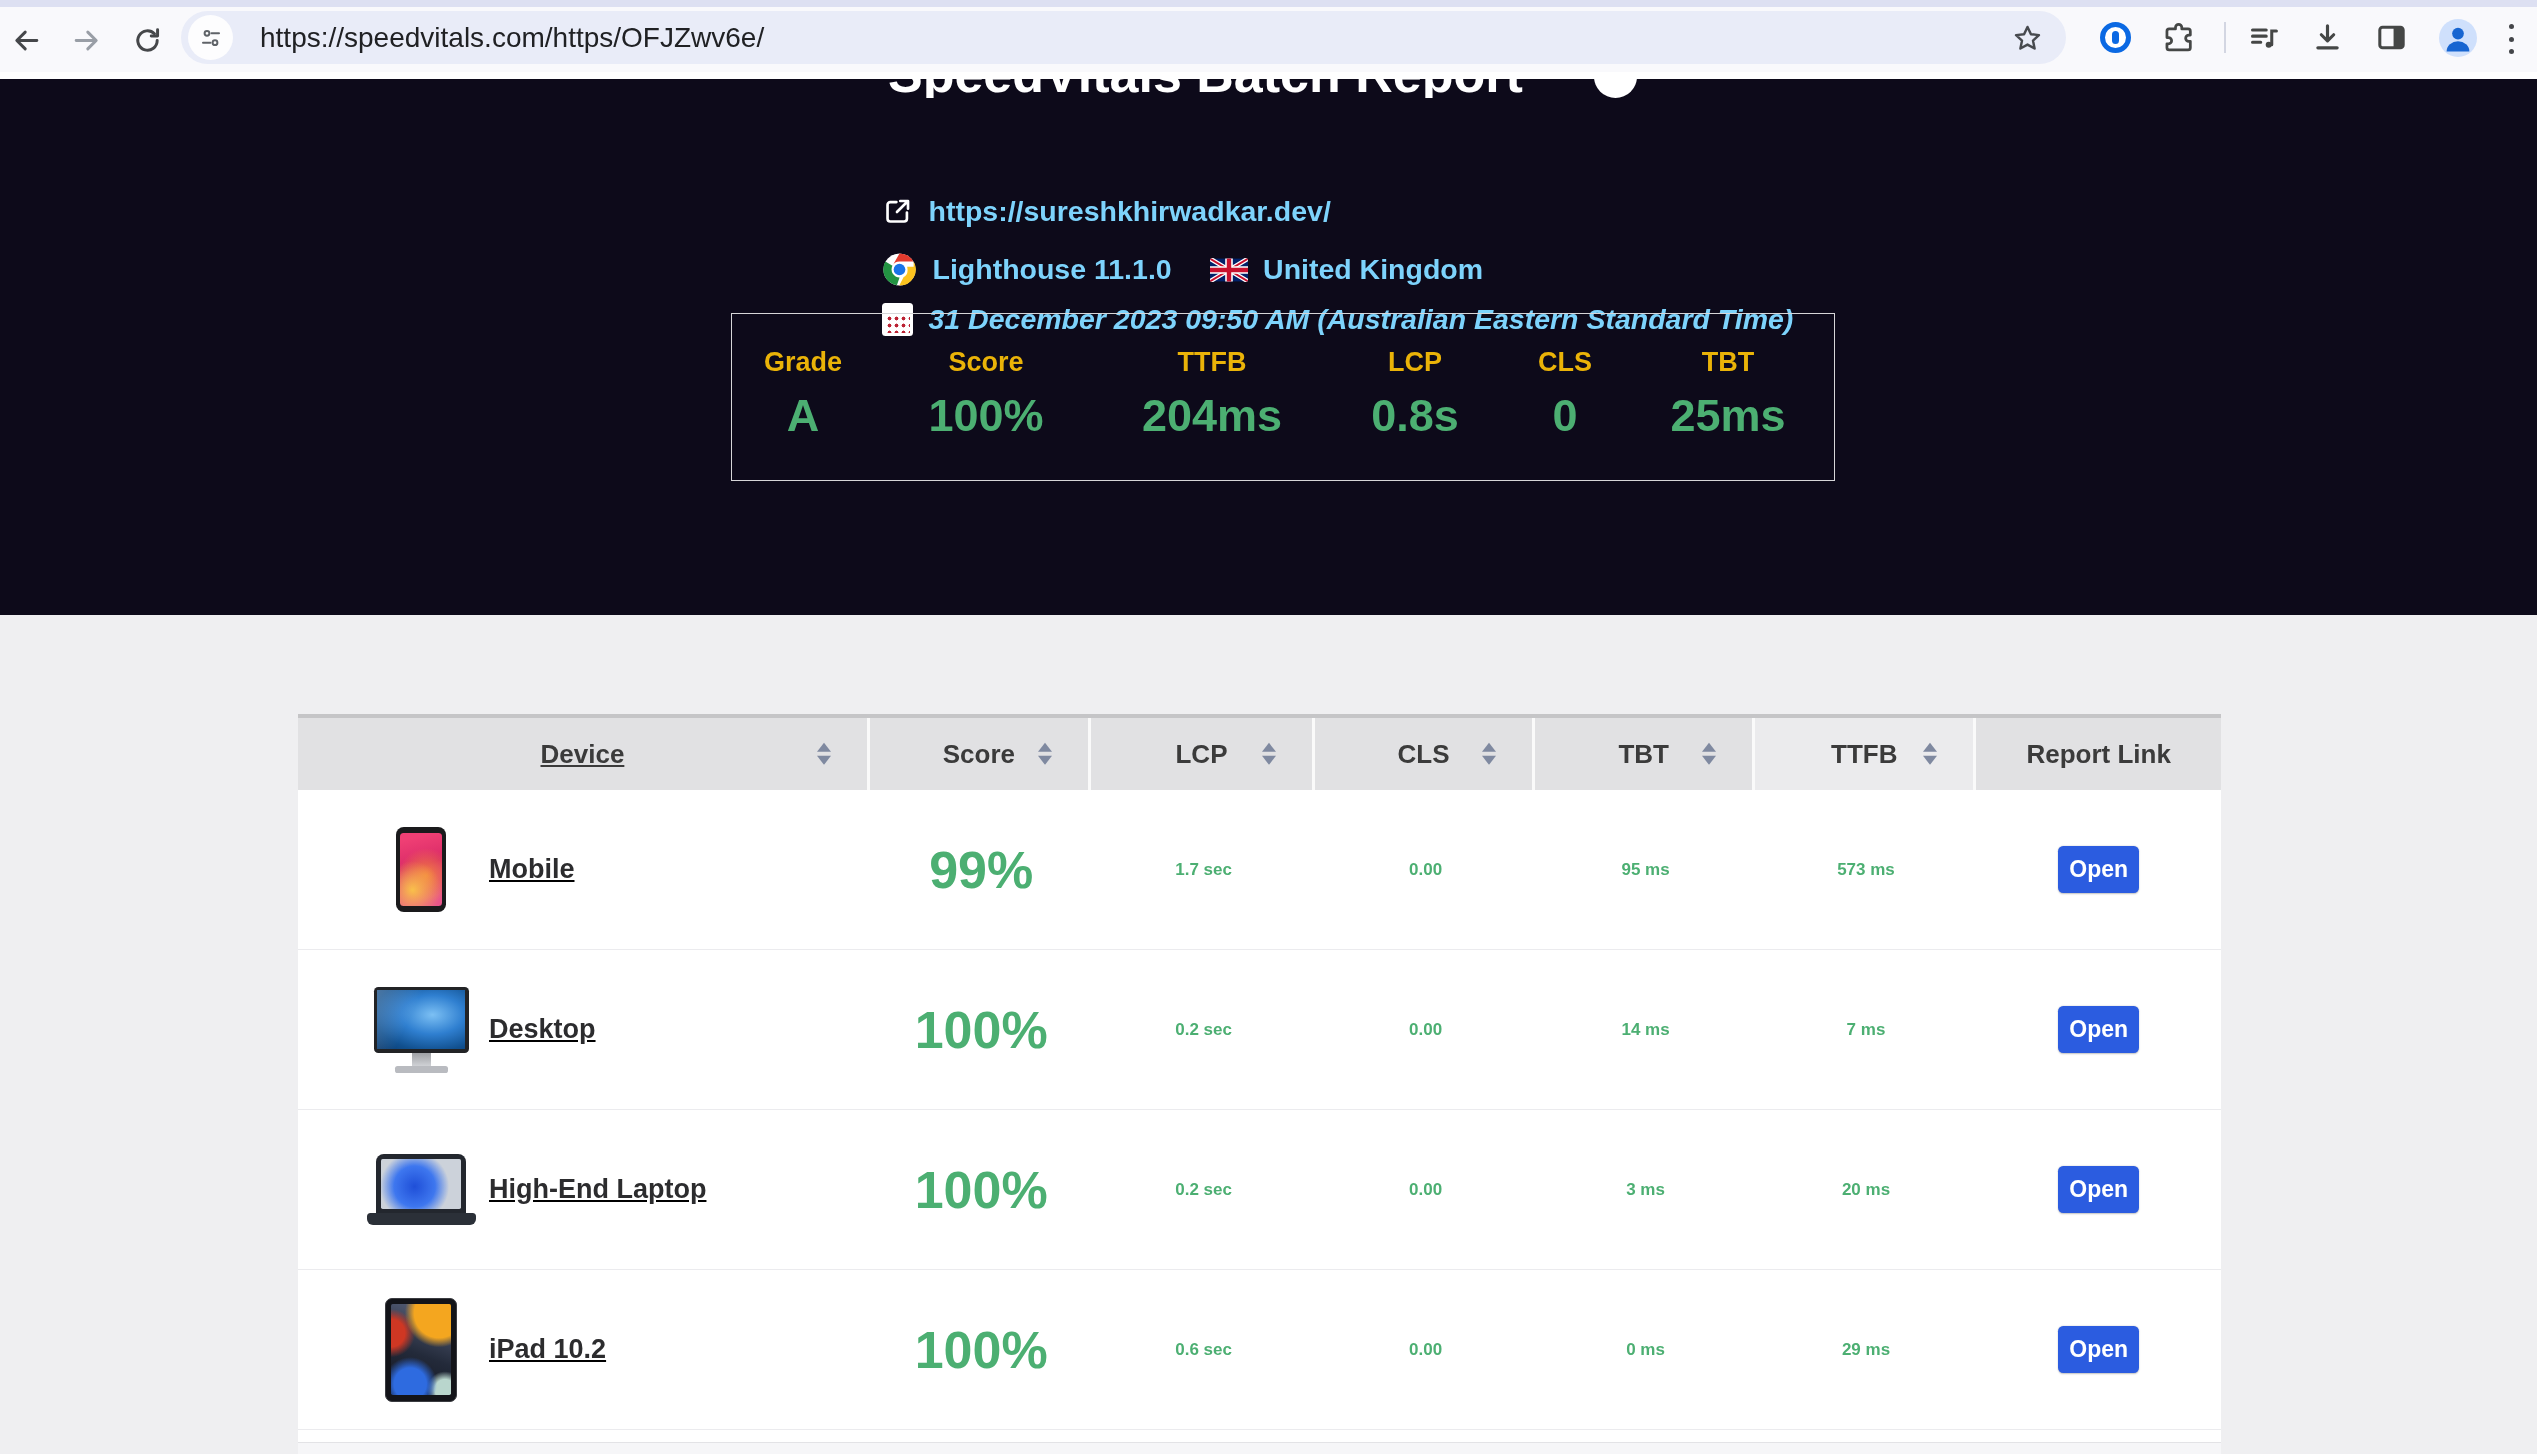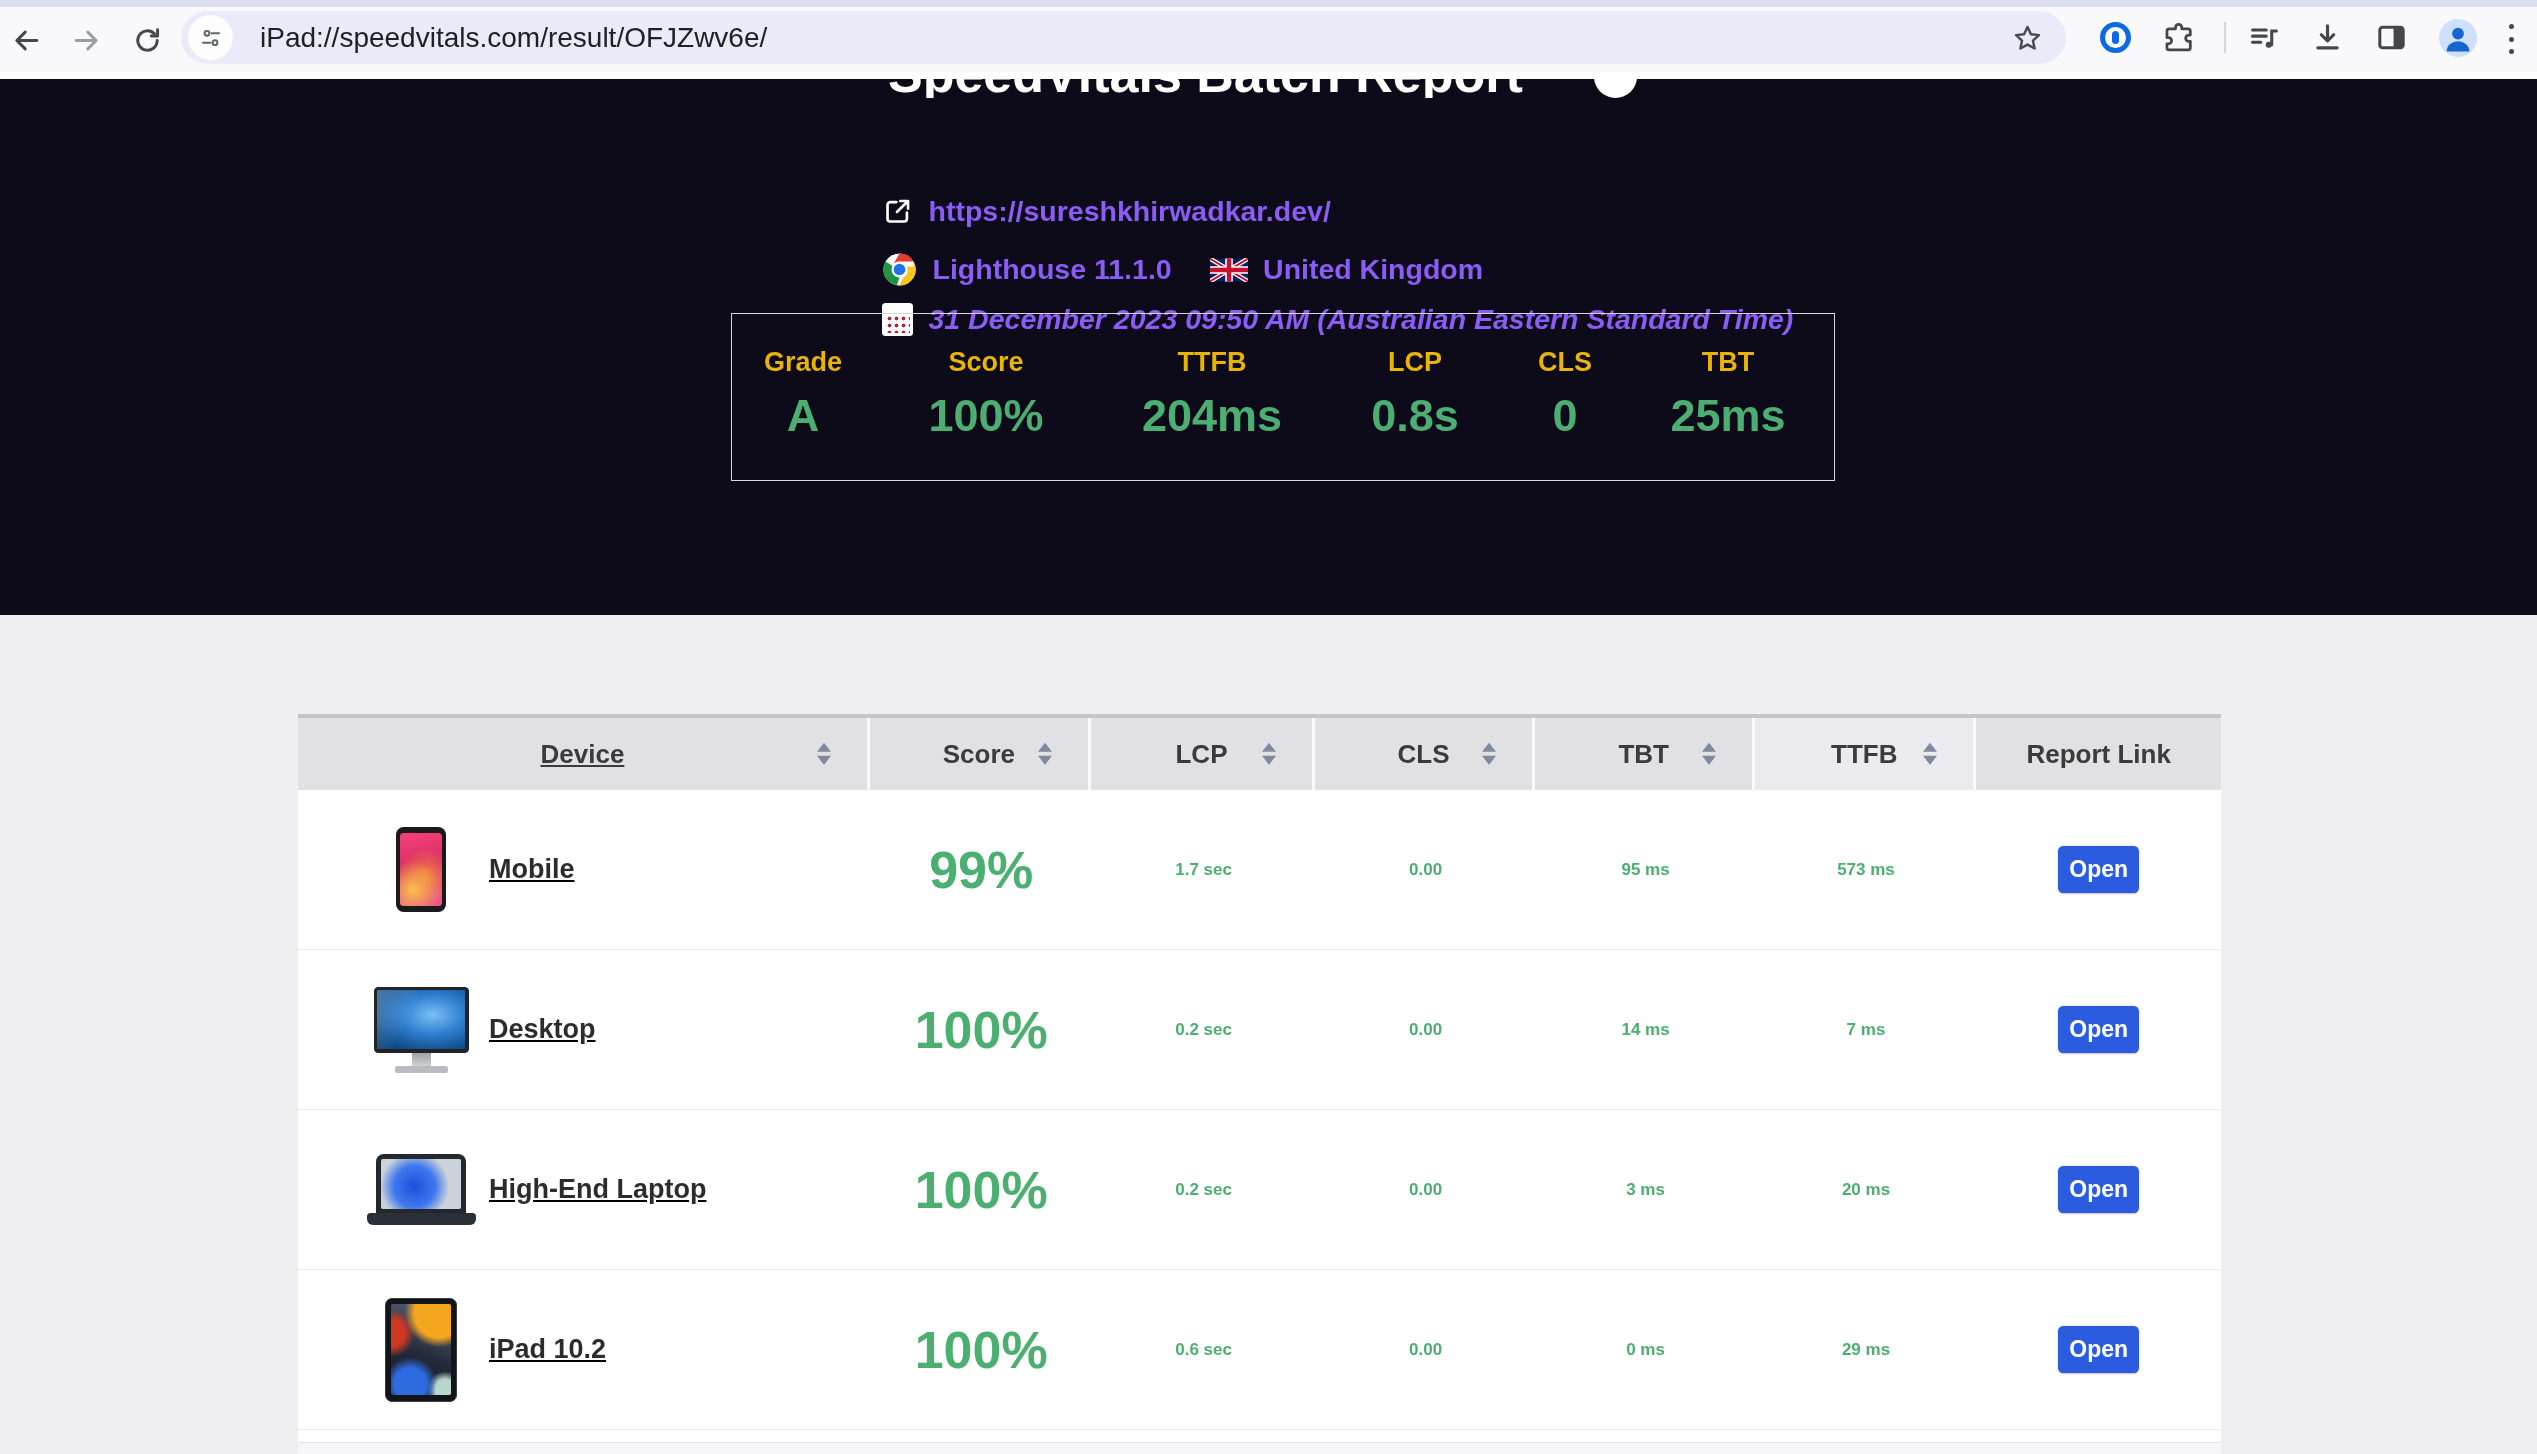--- a/index.html
+++ b/index.html
@@ -23,21 +23,21 @@
   .avatar { position:absolute; left:2439px; top:19px; width:38px; height:38px; border-radius:50%; background:#cfe0fc; overflow:hidden; display:flex; align-items:center; justify-content:center; }
   .dots { position:absolute; left:2508px; top:21.6px; width:7px; height:35px; display:flex; flex-direction:column; justify-content:space-between; align-items:center; padding:2.6px 0; }
   .dots i { width:5.2px; height:5.2px; border-radius:50%; background:#44464a; }
   .toolbar-gap { position:absolute; left:0; top:72px; width:2538px; height:7px; background:#ffffff; }
 
   
   .hero { position:absolute; left:0; top:79px; width:2538px; height:536px; background:#0d0a1a; }
   .title-clip { position:absolute; left:888px; top:0; width:794px; height:19px; overflow:hidden; }
   .title-text { position:absolute; left:0; margin-top:-31px; line-height:52px; font-size:52px; font-weight:bold; color:#fff; white-space:nowrap; }
   .title-info { position:absolute; left:706px; top:-24px; width:43px; height:43px; border-radius:50%; background:#fff; }
-  .hero-line { position:absolute; left:882px; display:flex; align-items:center; gap:15.5px; color:#8b5cf6; font-size:28.5px; font-weight:bold; white-space:nowrap; }
+  .hero-line { position:absolute; left:882px; display:flex; align-items:center; gap:15.5px; color:#7dd3fc; font-size:28.5px; font-weight:bold; white-space:nowrap; }
   .hl-url { top:116px; } .hl-env { top:173px; } .hl-date { top:224px;font-style:italic; }
   .flag { width:38px; height:24px; border-radius:2.6px; overflow:hidden; margin-left:22.4px; flex:none; }
   .cal-icon { width:31px; height:33px; background:#fff; border-radius:3.5px; overflow:hidden; flex:none; position:relative; }
   .cal-top { height:9.5px; background:#e3362a; }
   .cal-grid { position:absolute; left:3.5px; top:12px; right:3.5px; bottom:2.6px;
               background-image:radial-gradient(#b23 1.7px, transparent 2.2px); background-size:7px 7px; }
 
   .statbox { position:absolute; left:731px; top:234px; width:1104px; height:168px; border:1.7px solid #d6d6d8; }
   .stat { position:absolute; transform:translateX(-50%); text-align:center; }
   .stat-label { font-size:27px; font-weight:bold; color:#eab308; }
@@ -122,21 +122,21 @@
 
     <div class="omnibox">
       <div class="site-info">
         <svg width="24" height="24" viewBox="0 0 24 24">
           <circle cx="8" cy="7.3" r="2.4" fill="none" stroke="#5f6368" stroke-width="2"></circle>
           <path d="M12.5 7.3 H20" stroke="#5f6368" stroke-width="2" stroke-linecap="round"></path>
           <circle cx="16" cy="16.7" r="2.4" fill="none" stroke="#5f6368" stroke-width="2"></circle>
           <path d="M4 16.7 H11.5" stroke="#5f6368" stroke-width="2" stroke-linecap="round"></path>
         </svg>
       </div>
-      <div class="url-text">iPad://speedvitals.com/result/OFJZwv6e/</div>
+      <div class="url-text">https://speedvitals.com/https/OFJZwv6e/</div>
       <div class="ob-star">
         <svg width="33" height="33" viewBox="0 0 24 24">
           <path d="M12 3.6 l2.5 5.3 5.8 .65 -4.3 4 1.15 5.75 L12 16.4 6.85 19.3 8 13.55 3.7 9.55 9.5 8.9 Z" fill="none" stroke="#474a4f" stroke-width="1.8" stroke-linejoin="round"></path>
         </svg>
       </div>
     </div>
 
     <div class="tb-icon" style="left:2098px;">
       <div class="op-icon">
           <div class="op-pill"></div>

